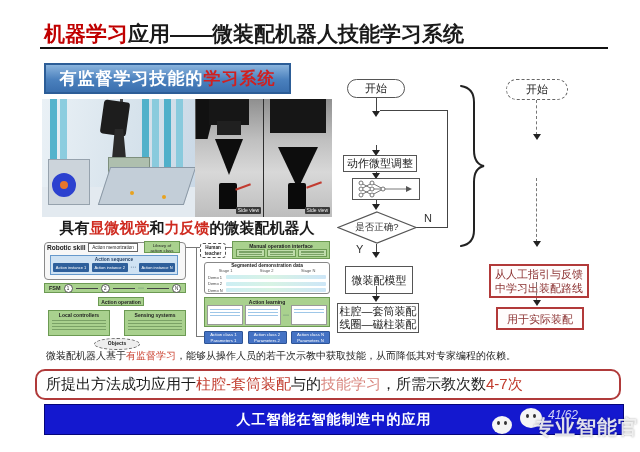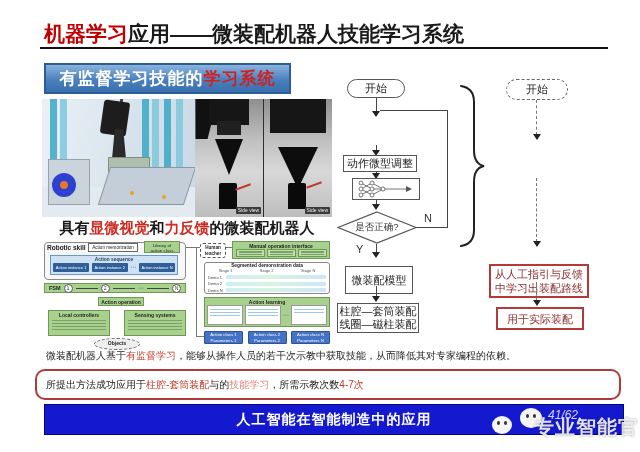--- a/index.html
+++ b/index.html
@@ -101,21 +101,21 @@
   .dash-v{width:0;border-left:1.4px dashed #777;}
   .red-box{border:2px solid #b23a3a;background:#fffdfd;box-sizing:border-box;color:#8b3030;
     display:flex;flex-direction:column;align-items:center;justify-content:center;font-size:11px;line-height:14px;text-align:center;}
   #diamond-txt{left:337px;top:211px;width:80px;height:33px;display:flex;align-items:center;justify-content:center;
     font-size:9.5px;color:#333;}
   .fc-lbl{font-size:11px;color:#333;}
   
   #body-line{left:46px;top:349px;font-size:10px;color:#1f1f1f;white-space:nowrap;}
   #body-line .r{color:#cc4433;}
   #hl-box{left:35px;top:369px;width:586px;height:31px;border:2px solid #b03a3a;border-radius:10px;box-sizing:border-box;
-    display:flex;align-items:center;padding-left:9px;font-size:10px;color:#1a1a1a;white-space:nowrap;background:#fff;}
+    display:flex;align-items:center;padding-left:9px;font-size:15px;color:#1a1a1a;white-space:nowrap;background:#fff;}
   #hl-box .r1{color:#c0392b;} #hl-box .r2{color:#d98880;} #hl-box .r3{color:#c0392b;}
   
   #bar{left:44px;top:404px;width:580px;height:31px;background:#1418cf;border:1px solid #05057a;box-sizing:border-box;
     display:flex;align-items:center;justify-content:center;color:#fff;font-weight:bold;font-size:14px;letter-spacing:1px;}
   #watermark{left:482px;top:402px;width:158px;height:46px;pointer-events:none;}
   .wc{position:absolute;background:#f5f5f5;border-radius:50%;}
   .wc .eye{position:absolute;width:3px;height:4px;background:#333;border-radius:50%;}
   #wm-page{position:absolute;left:66px;top:6px;color:rgba(255,255,255,.8);font-size:12px;font-style:italic;}
   #wm-text{position:absolute;left:52px;top:12px;font-size:20px;font-weight:bold;letter-spacing:1px;
     color:rgba(245,245,245,.9);text-shadow:0 0 2px rgba(40,40,40,.45);white-space:nowrap;}

